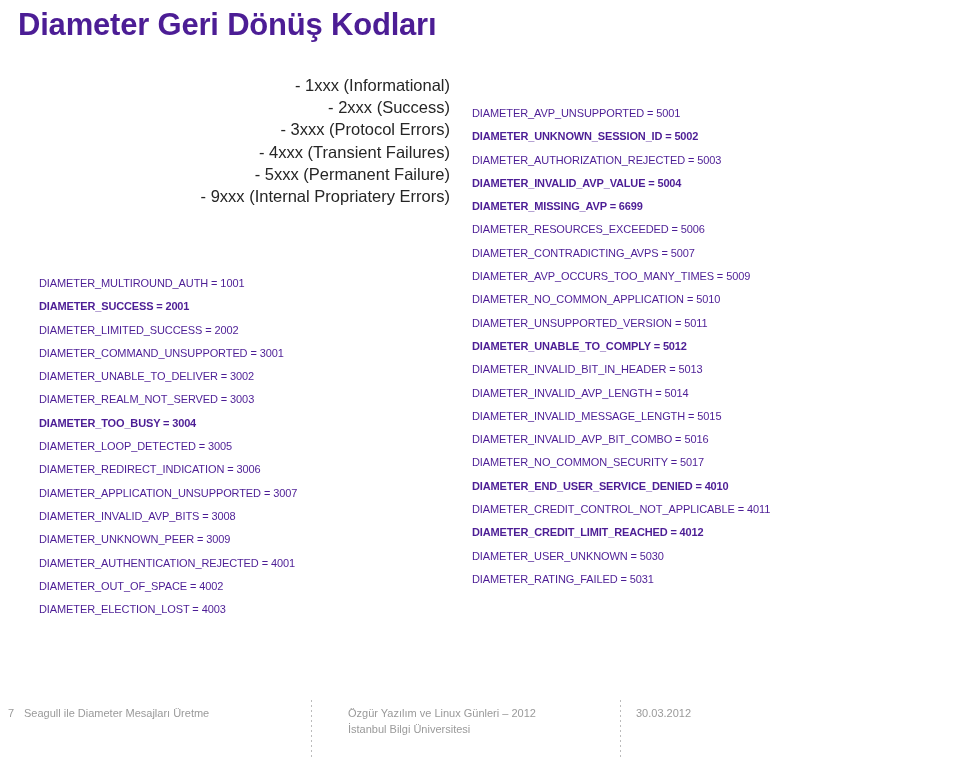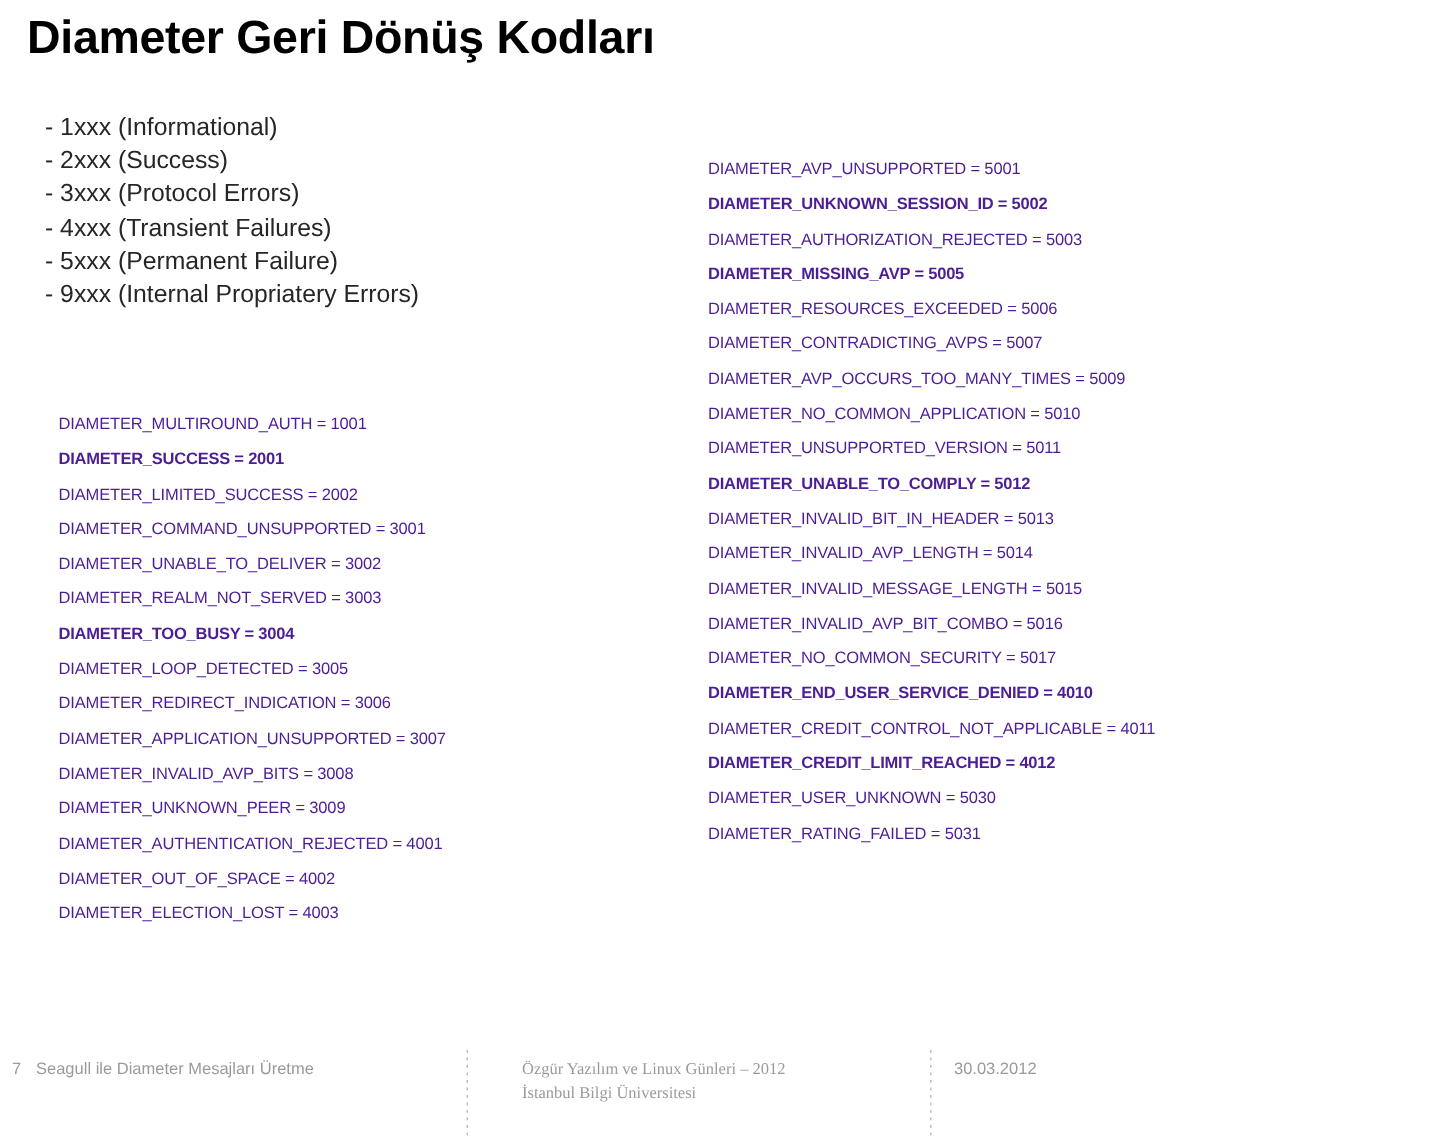--- a/index.html
+++ b/index.html
@@ -53,20 +53,21 @@
     left: 8px;
     top: 0px;
     width: 450px;
   }
 
   #range-list {
     position: absolute;
     left: 22px;
     top: 8px;
     width: 420px;
+    text-align: right;
   }
   .range-item {
     font-size: 16.5px;
     line-height: 22.2px;
     color: #262626;
     white-space: nowrap;
   }
 
   #left-code-list {
     position: absolute;
@@ -114,21 +115,20 @@
     left: 8px;
     top: 8px;
   }
   #footer-title {
     left: 24px;
     top: 8px;
   }
   #footer-venue {
     left: 348px;
     top: 8px;
-    font-family: Liberation Serif, serif;
   }
   #footer-date {
     left: 636px;
     top: 8px;
   }
   .footer-divider {
     position: absolute;
     top: 2px;
     width: 1px;
     height: 58px;
@@ -137,21 +137,21 @@
     background-repeat: repeat-y;
   }
   #divider-1 { left: 311px; }
   #divider-2 { left: 620px; }
 </style>
 </head>
 <body>
 
 <div id="slide">
 
-  <div id="slide-title" style="color: #000000;">Diameter Geri Dönüş Kodları</div>
+  <div id="slide-title" style="color: #4c1d95;">Diameter Geri Dönüş Kodları</div>
 
   <div id="body-area">
 
     <div id="left-column">
 
       <div id="range-list">
           <div class="range-item">- 1xxx (Informational)</div>
           <div class="range-item">- 2xxx (Success)</div>
           <div class="range-item">- 3xxx (Protocol Errors)</div>
           <div class="range-item">- 4xxx (Transient Failures)</div>
@@ -176,21 +176,22 @@
           <div class="code-item">DIAMETER_OUT_OF_SPACE = 4002</div>
           <div class="code-item">DIAMETER_ELECTION_LOST = 4003</div>
         </div>
 
     </div>
 
     <div id="right-column">
         <div class="code-item">DIAMETER_AVP_UNSUPPORTED = 5001</div>
         <div class="code-item bold">DIAMETER_UNKNOWN_SESSION_ID = 5002</div>
         <div class="code-item">DIAMETER_AUTHORIZATION_REJECTED = 5003</div>
-        <div class="code-item bold">DIAMETER_MISSING_AVP = 5005</div>
+        <div class="code-item bold">DIAMETER_INVALID_AVP_VALUE = 5004</div>
+        <div class="code-item bold">DIAMETER_MISSING_AVP = 6699</div>
         <div class="code-item">DIAMETER_RESOURCES_EXCEEDED = 5006</div>
         <div class="code-item">DIAMETER_CONTRADICTING_AVPS = 5007</div>
         <div class="code-item">DIAMETER_AVP_OCCURS_TOO_MANY_TIMES = 5009</div>
         <div class="code-item">DIAMETER_NO_COMMON_APPLICATION = 5010</div>
         <div class="code-item">DIAMETER_UNSUPPORTED_VERSION = 5011</div>
         <div class="code-item bold">DIAMETER_UNABLE_TO_COMPLY = 5012</div>
         <div class="code-item">DIAMETER_INVALID_BIT_IN_HEADER = 5013</div>
         <div class="code-item">DIAMETER_INVALID_AVP_LENGTH = 5014</div>
         <div class="code-item">DIAMETER_INVALID_MESSAGE_LENGTH = 5015</div>
         <div class="code-item">DIAMETER_INVALID_AVP_BIT_COMBO = 5016</div>

